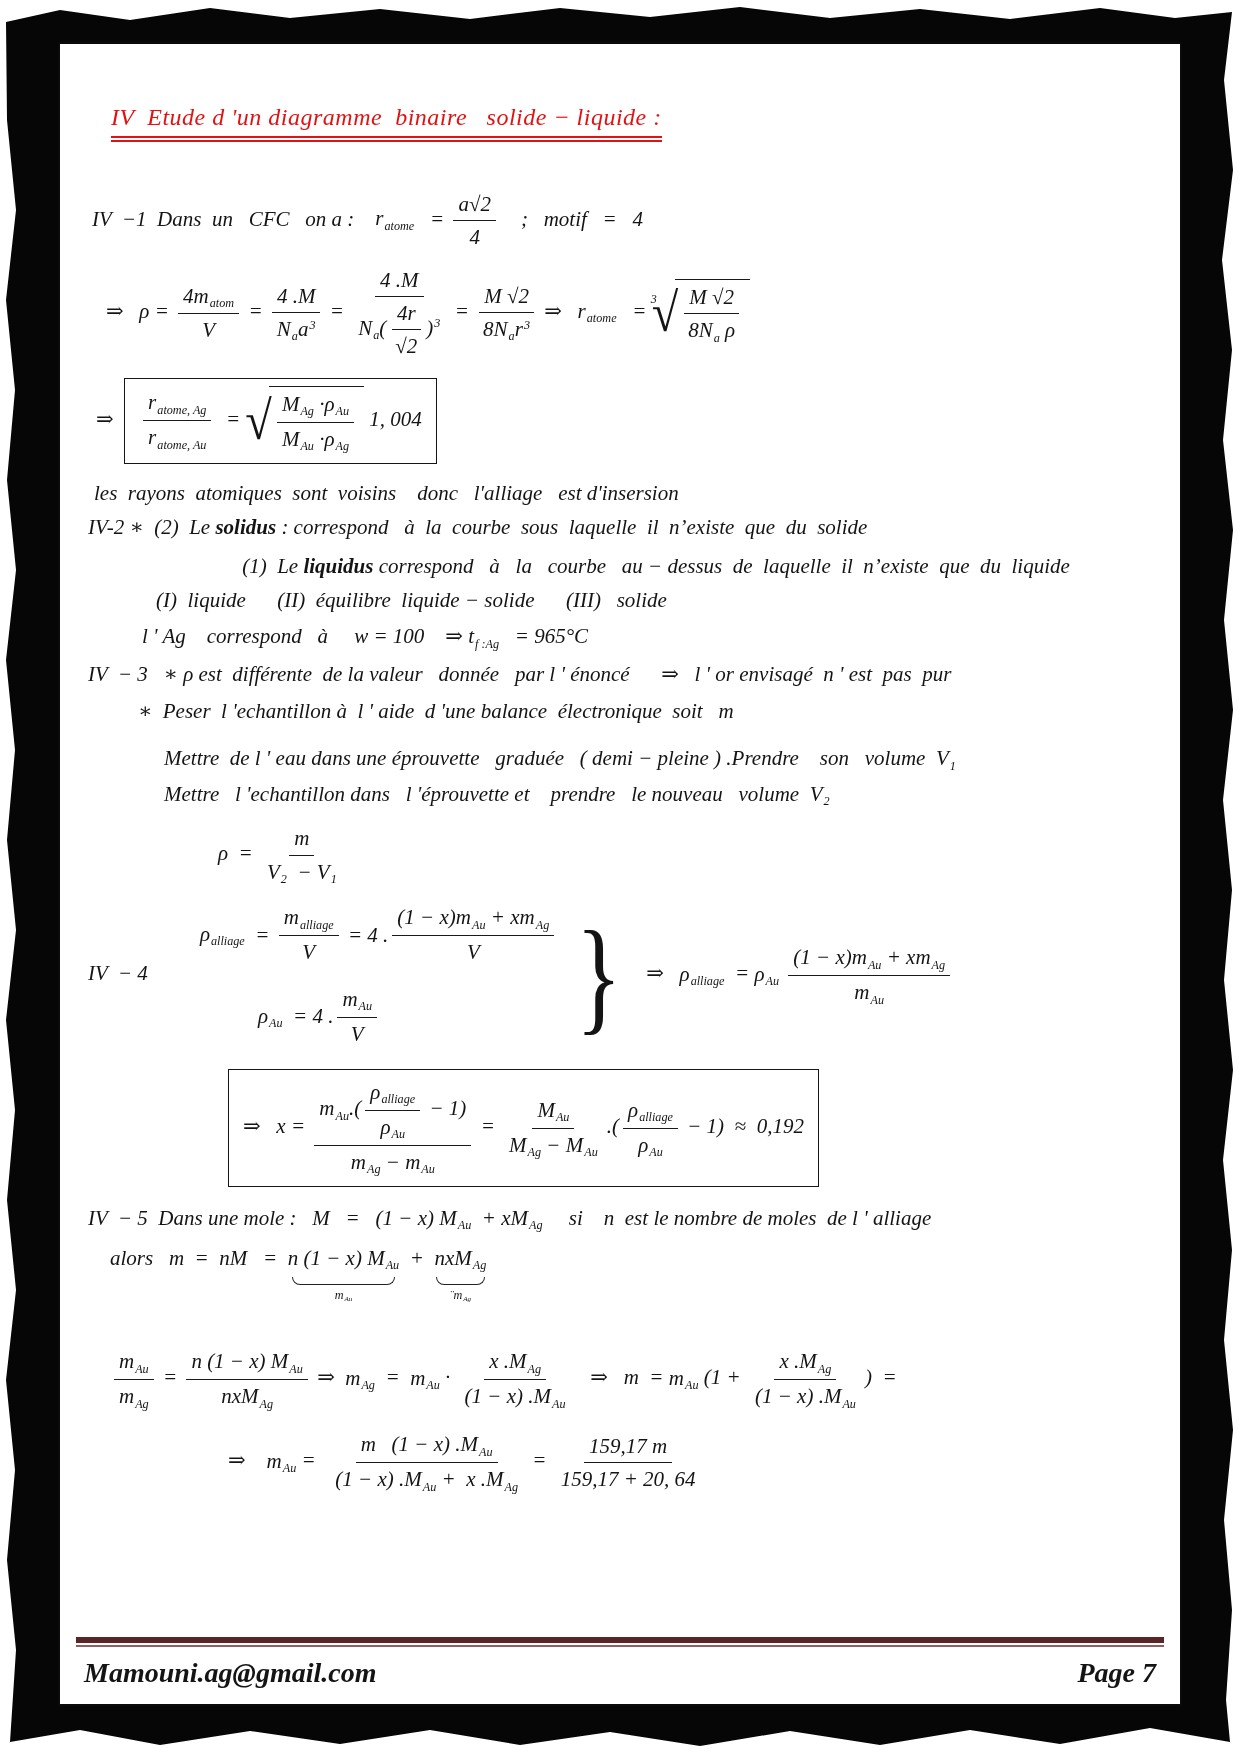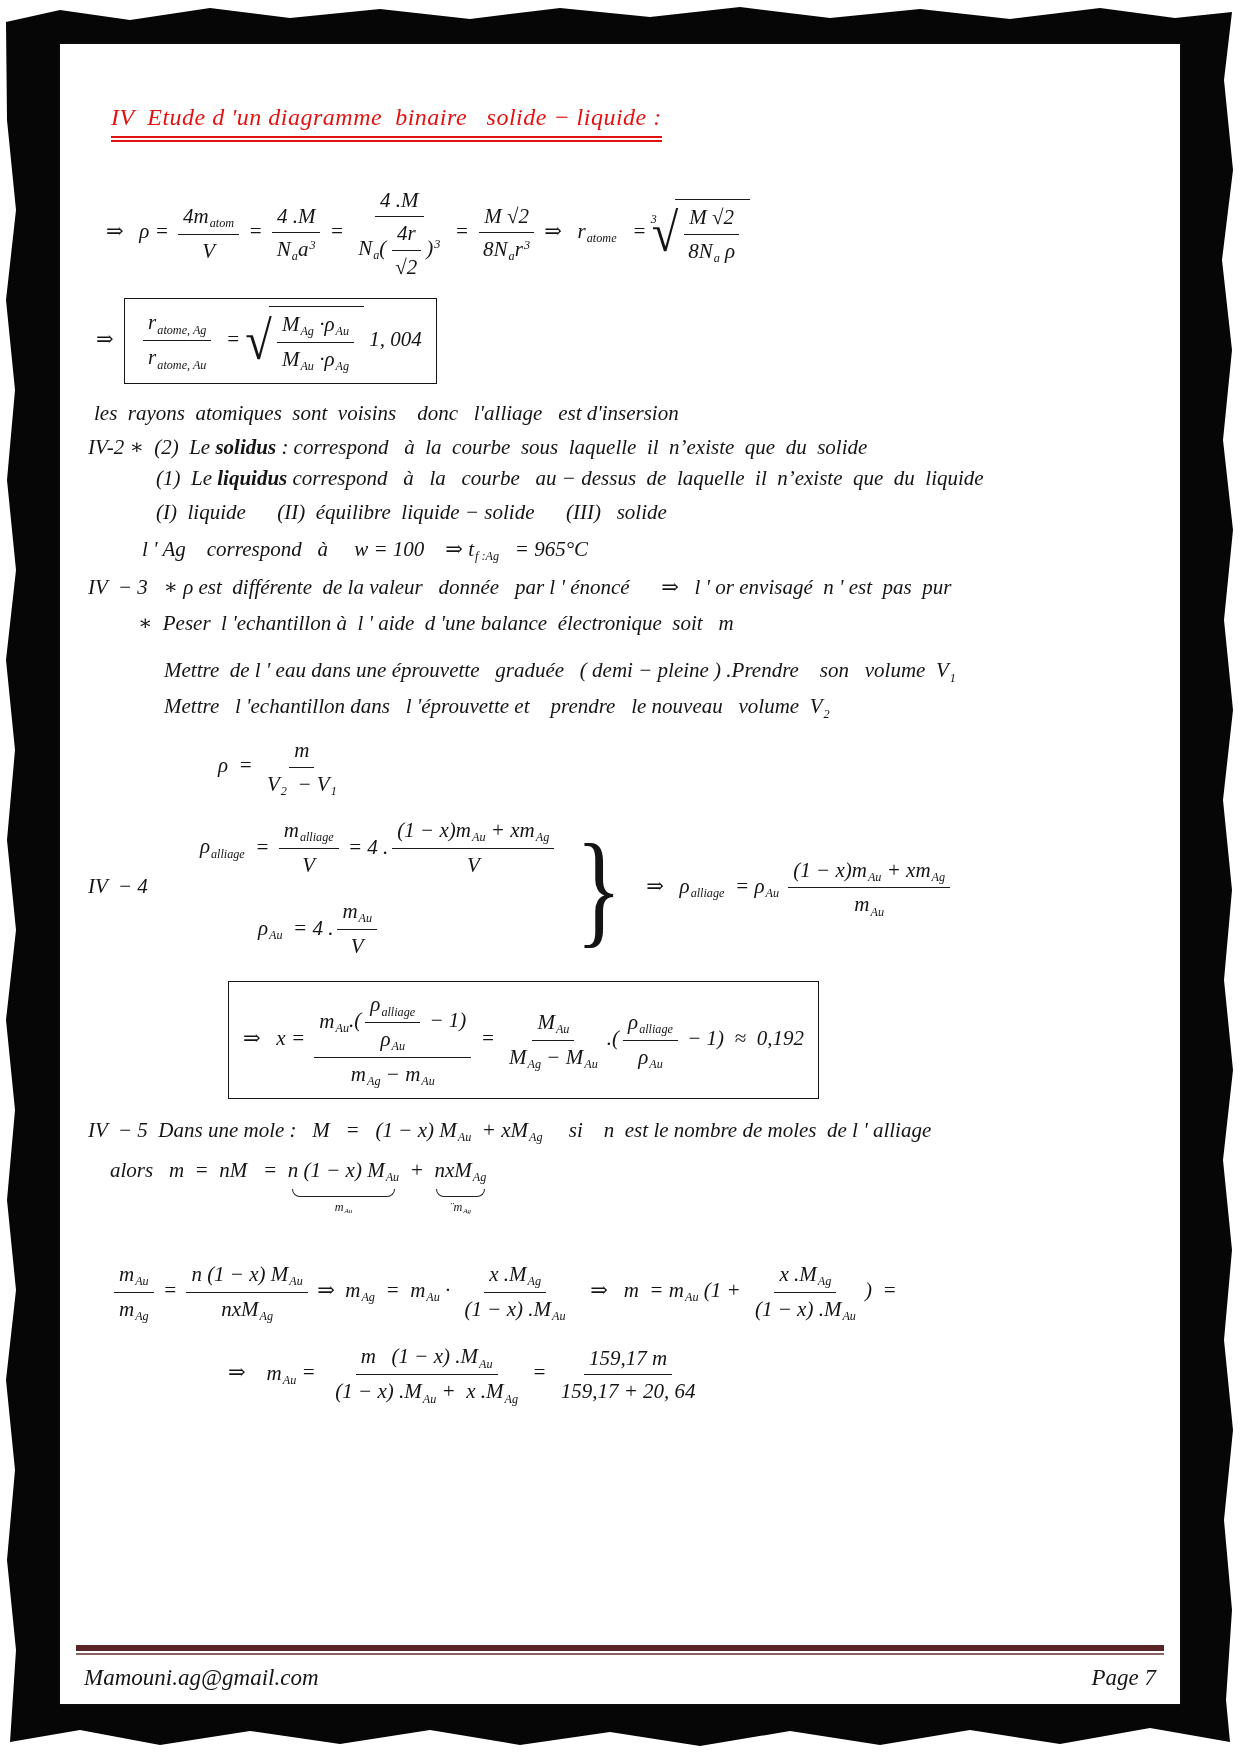--- a/index.html
+++ b/index.html
@@ -51,40 +51,41 @@
   
   .ub{display:inline-flex;flex-direction:column;align-items:center;vertical-align:top;}
   .ub-c{display:inline-block;}
   .ub-cap{width:90%;height:7px;border:1.4px solid #222;border-top:none;border-radius:0 0 9px 9px;margin-top:2px;}
   .ub-lab{font-size:0.58em;margin-top:2px;}
   
   .footer{position:absolute;left:16px;right:16px;bottom:8px;font-style:italic;}
   .rule-a{height:6px;background:var(--rule-dark,#5a2527);}
   .rule-b{height:2px;background:var(--rule-light,#8f6062);margin-top:2px;}
   .footer-row{display:flex;justify-content:space-between;align-items:flex-end;
-              font-weight:400;font-size:23px;padding:6px 8px 2px 8px;}
+              font-weight:700;font-size:28px;padding:6px 8px 2px 8px;}
 </style>
 </head>
 <body style="--title-red: #e31212; --rule-dark: #5a2527; --rule-light: #8f6062; --ink: #141414; --paper: #ffffff;">
 
 <svg class="torn-frame" viewBox="0 0 1240 1754" xmlns="http://www.w3.org/2000/svg" aria-hidden="true">
   <path fill-rule="evenodd" fill="#060606" d="M6,22 L60,10 130,20 210,8 290,18 380,9 470,19 560,8 650,17 740,7 830,18 920,9 1010,19 1100,8 1175,18 1232,12 L1224,80 1233,170 1222,260 1232,350 1223,440 1233,530 1224,620 1233,710 1223,800 1232,890 1224,980 1233,1070 1223,1160 1232,1250 1224,1340 1233,1430 1224,1520 1232,1610 1226,1700 1230,1742 L1150,1728 1060,1744 970,1730 880,1745 790,1731 700,1746 610,1732 520,1745 430,1730 340,1744 250,1731 160,1745 80,1730 10,1742 L16,1650 7,1560 15,1470 6,1380 16,1290 7,1200 15,1110 6,1020 16,930 7,840 15,750 6,660 16,570 7,480 15,390 6,300 16,210 7,120 Z M58,42 L1182,42 1182,1706 58,1706 Z"></path>
 </svg>
 
 <div class="content">
   <div class="line title-line">
     <span class="title">IV  Etude d 'un diagramme  binaire   solide − liquide :</span>
   </div>
 
   <div>
+      <div class="line" style="padding-left: 12px; margin-top: 16px;"><span class="tx">IV  −1  Dans  un   CFC   on a :    </span><span class="grp">r<span class="sb">atome</span></span><span class="tx">   = </span><span class="fr"><span class="n"><span class="tx">a√2</span></span><span class="d"><span class="tx">4</span></span></span><span class="tx">    ;   motif   =   4</span></div>
       <div class="line" style="padding-left: 26px; margin-top: 12px;"><span class="tx">⇒   ρ = </span><span class="fr"><span class="n"><span class="tx">4</span><span class="grp">m<span class="sb">atom</span></span></span><span class="d"><span class="tx">V</span></span></span><span class="tx"> = </span><span class="fr"><span class="n"><span class="tx">4 .M</span></span><span class="d"><span class="grp">N<span class="sb">a</span></span><span class="grp">a<span class="sp">3</span></span></span></span><span class="tx"> = </span><span class="fr"><span class="n"><span class="tx">4 .M</span></span><span class="d"><span class="grp">N<span class="sb">a</span></span><span class="tx">(</span><span class="fr"><span class="n"><span class="tx">4r</span></span><span class="d"><span class="tx">√2</span></span></span><span class="grp">)<span class="sp">3</span></span></span></span><span class="tx"> = </span><span class="fr"><span class="n"><span class="tx">M √2</span></span><span class="d"><span class="tx">8</span><span class="grp">N<span class="sb">a</span></span><span class="grp">r<span class="sp">3</span></span></span></span><span class="tx"> ⇒   </span><span class="grp">r<span class="sb">atome</span></span><span class="tx">   = </span><span class="sqrt"><span class="rad-wrap"><span class="rad-i">3</span><span class="rad">√</span></span><span class="sqrt-body"><span class="fr"><span class="n"><span class="tx">M √2</span></span><span class="d"><span class="tx">8</span><span class="grp">N<span class="sb">a</span></span><span class="tx"> ρ</span></span></span></span></span></div>
       <div class="line" style="padding-left: 16px; margin-top: 16px;"><span class="tx">⇒  </span><span class="mbox"><span class="fr"><span class="n"><span class="grp">r<span class="sb">atome, Ag</span></span></span><span class="d"><span class="grp">r<span class="sb">atome, Au</span></span></span></span><span class="tx">  = </span><span class="sqrt"><span class="rad-wrap"><span class="rad">√</span></span><span class="sqrt-body"><span class="fr"><span class="n"><span class="grp">M<span class="sb">Ag</span></span><span class="tx"> ·</span><span class="grp">ρ<span class="sb">Au</span></span></span><span class="d"><span class="grp">M<span class="sb">Au</span></span><span class="tx"> ·</span><span class="grp">ρ<span class="sb">Ag</span></span></span></span></span></span><span class="tx"> 1, 004</span></span></div>
       <div class="line" style="padding-left: 14px; margin-top: 14px;"><span class="tx">les  rayons  atomiques  sont  voisins    donc   l'alliage   est d'insersion</span></div>
       <div class="line" style="padding-left: 8px; margin-top: 4px;"><span class="tx">IV-2 ∗  (2)  Le </span><span class="tx bold">solidus</span><span class="tx"> : correspond   à  la  courbe  sous  laquelle  il  n’existe  que  du  solide</span></div>
-      <div class="line" style="padding-left: 76px; margin-top: 0;"><span class="tx">(1)  Le </span><span class="tx bold">liquidus</span><span class="tx"> correspond   à   la   courbe   au − dessus  de  laquelle  il  n’existe  que  du  liquide</span></div>
+      <div class="line" style="padding-left: 76px; margin-top: 8px; text-align: center;"><span class="tx">(1)  Le </span><span class="tx bold">liquidus</span><span class="tx"> correspond   à   la   courbe   au − dessus  de  laquelle  il  n’existe  que  du  liquide</span></div>
       <div class="line" style="padding-left: 76px; margin-top: 4px;"><span class="tx">(I)  liquide      (II)  équilibre  liquide − solide      (III)   solide</span></div>
       <div class="line" style="padding-left: 62px; margin-top: 6px;"><span class="tx">l ' Ag    correspond   à     w = 100    ⇒ </span><span class="grp">t<span class="sb">f :Ag</span></span><span class="tx">   = 965°C</span></div>
       <div class="line" style="padding-left: 8px; margin-top: 6px;"><span class="tx">IV  − 3   ∗ ρ est  différente  de la valeur   donnée   par l ' énoncé      ⇒   l ' or envisagé  n ' est  pas  pur</span></div>
       <div class="line" style="padding-left: 58px; margin-top: 6px;"><span class="tx">∗  Peser  l 'echantillon à  l ' aide  d 'une balance  électronique  soit   m</span></div>
       <div class="line" style="padding-left: 84px; margin-top: 17px;"><span class="tx">Mettre  de l ' eau dans une éprouvette   graduée   ( demi − pleine ) .Prendre    son   volume  </span><span class="grp">V<span class="sb">1</span></span></div>
       <div class="line" style="padding-left: 84px; margin-top: 4px;"><span class="tx">Mettre   l 'echantillon dans   l 'éprouvette et    prendre   le nouveau   volume  </span><span class="grp">V<span class="sb">2</span></span></div>
       <div class="line" style="padding-left: 138px; margin-top: 12px;"><span class="tx">ρ  = </span><span class="fr"><span class="n"><span class="tx">m</span></span><span class="d"><span class="grp">V<span class="sb">2</span></span><span class="tx">  − </span><span class="grp">V<span class="sb">1</span></span></span></span></div>
       <div class="line" style="padding-left: 8px; margin-top: 14px;"><span class="tx">IV  − 4</span><span class="stack"><span class="stack-row"><span class="grp">ρ<span class="sb">alliage</span></span><span class="tx">  = </span><span class="fr"><span class="n"><span class="grp">m<span class="sb">alliage</span></span></span><span class="d"><span class="tx">V</span></span></span><span class="tx"> = 4 .</span><span class="fr"><span class="n"><span class="tx">(1 − x)</span><span class="grp">m<span class="sb">Au</span></span><span class="tx"> + x</span><span class="grp">m<span class="sb">Ag</span></span></span><span class="d"><span class="tx">V</span></span></span></span><span class="stack-row"><span class="grp">ρ<span class="sb">Au</span></span><span class="tx">  = 4 .</span><span class="fr"><span class="n"><span class="grp">m<span class="sb">Au</span></span></span><span class="d"><span class="tx">V</span></span></span></span></span><span class="brace">}</span><span class="tx">  ⇒   </span><span class="grp">ρ<span class="sb">alliage</span></span><span class="tx">  = </span><span class="grp">ρ<span class="sb">Au</span></span><span class="tx"> </span><span class="fr"><span class="n"><span class="tx">(1 − x)</span><span class="grp">m<span class="sb">Au</span></span><span class="tx"> + x</span><span class="grp">m<span class="sb">Ag</span></span></span><span class="d"><span class="grp">m<span class="sb">Au</span></span></span></span></div>
       <div class="line" style="padding-left: 148px; margin-top: 20px;"><span class="mbox"><span class="tx">⇒   x = </span><span class="fr"><span class="n"><span class="grp">m<span class="sb">Au</span></span><span class="tx">.(</span><span class="fr"><span class="n"><span class="grp">ρ<span class="sb">alliage</span></span></span><span class="d"><span class="grp">ρ<span class="sb">Au</span></span></span></span><span class="tx"> − 1)</span></span><span class="d"><span class="grp">m<span class="sb">Ag</span></span><span class="tx"> − </span><span class="grp">m<span class="sb">Au</span></span></span></span><span class="tx"> = </span><span class="fr"><span class="n"><span class="grp">M<span class="sb">Au</span></span></span><span class="d"><span class="grp">M<span class="sb">Ag</span></span><span class="tx"> − </span><span class="grp">M<span class="sb">Au</span></span></span></span><span class="tx">.(</span><span class="fr"><span class="n"><span class="grp">ρ<span class="sb">alliage</span></span></span><span class="d"><span class="grp">ρ<span class="sb">Au</span></span></span></span><span class="tx"> − 1)  ≈  0,192</span></span></div>
       <div class="line" style="padding-left: 8px; margin-top: 16px;"><span class="tx">IV  − 5  Dans une mole :   M   =   (1 − x) </span><span class="grp">M<span class="sb">Au</span></span><span class="tx">  + x</span><span class="grp">M<span class="sb">Ag</span></span><span class="tx">     si    n  est le nombre de moles  de l ' alliage</span></div>

